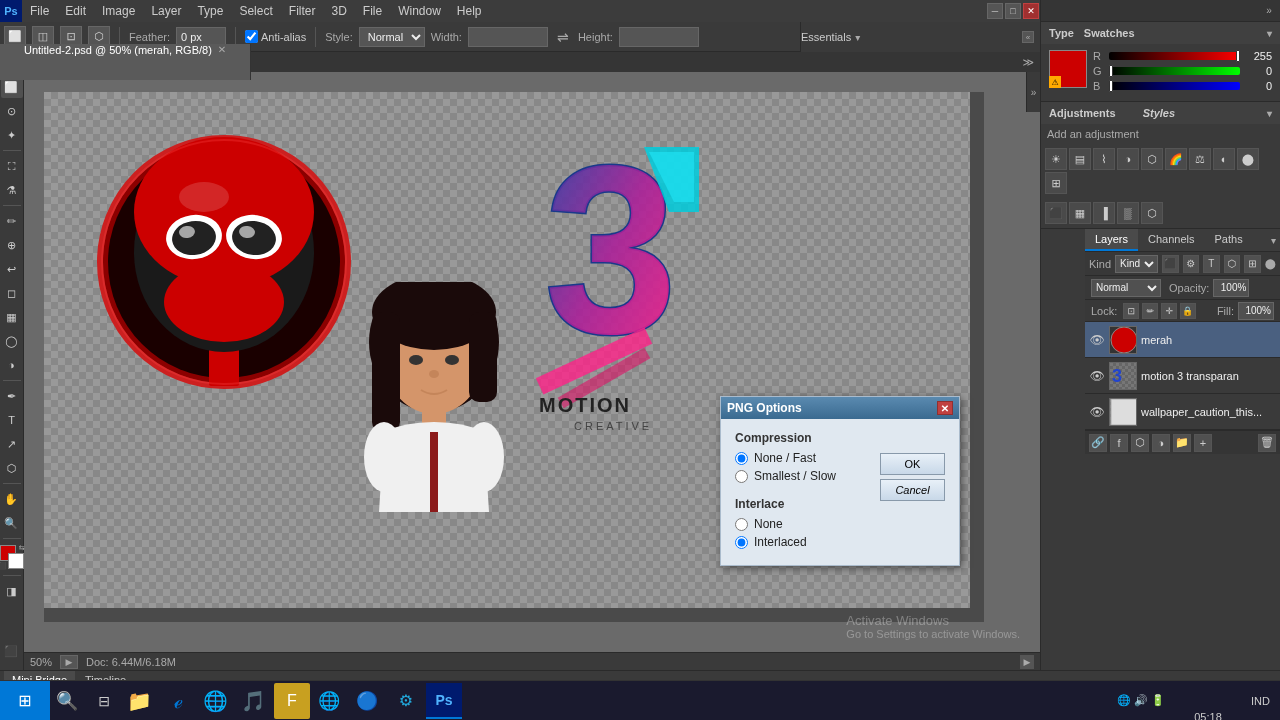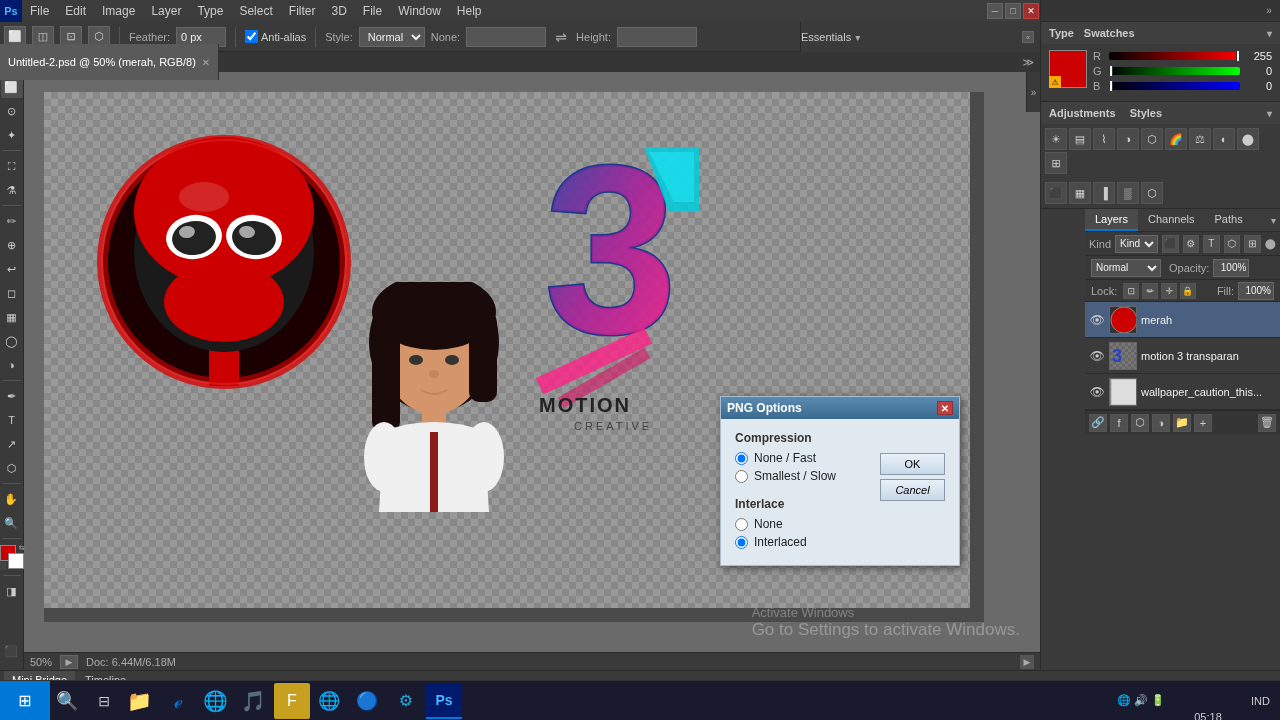--- a/index.html
+++ b/index.html
@@ -24,21 +24,21 @@
     .opt-tool-icon { width: 22px; height: 22px; background: #555; border: 1px solid #666; display: flex; align-items: center; justify-content: center; font-size: 11px; }
     .opt-label { color: #aaa; font-size: 11px; }
     .opt-input { height: 20px; width: 50px; background: #555; border: 1px solid #666; color: #eee; font-size: 11px; padding: 0 4px; }
     .opt-checkbox { display: flex; align-items: center; gap: 3px; font-size: 11px; color: #ccc; }
     .opt-dropdown { height: 20px; background: #555; border: 1px solid #666; color: #eee; font-size: 11px; padding: 0 4px; }
     .opt-button { height: 20px; background: #555; border: 1px solid #666; color: #eee; font-size: 11px; padding: 0 8px; cursor: pointer; }
     .opt-separator { width: 1px; height: 20px; background: #555; margin: 0 3px; }
 
     
     #tabbar { position: absolute; top: 52px; left: 0; width: 1040px; height: 20px; background: #353535; display: flex; align-items: center; z-index: 50; }
-    .tab { height: 36px; padding: 0 8px; background: #4a4a4a; border-right: 1px solid #333; display: flex; align-items: center; gap: 6px; font-size: 11px; color: #ccc; cursor: pointer; }
+    .tab { height: 36px; padding: 0 24px; background: #4a4a4a; border-right: 1px solid #333; display: flex; gap: 6px; font-size: 11px; color: #ccc; cursor: pointer; }
     .tab.active { background: #5a5a5a; color: #fff; }
     .tab-close { font-size: 10px; color: #aaa; cursor: pointer; }
     .tab-collapse { margin-left: auto; padding: 0 6px; color: #aaa; cursor: pointer; font-size: 11px; }
 
     
     #toolbar { position: absolute; top: 72px; left: 0; width: 24px; bottom: 50px; background: #3a3a3a; display: flex; flex-direction: column; align-items: center; padding: 4px 0; gap: 2px; border-right: 1px solid #2a2a2a; z-index: 40; }
     .tool-btn { width: 22px; height: 22px; display: flex; align-items: center; justify-content: center; font-size: 13px; cursor: pointer; color: #ccc; border-radius: 2px; }
     .tool-btn.active { background: #505050; }
     .tool-separator { width: 18px; height: 1px; background: #555; margin: 2px 0; }
 
@@ -170,21 +170,21 @@
   <div class="opt-separator"></div>
   <label class="opt-checkbox">
     <input type="checkbox" checked="" style=""> 
       <span>Anti-alias</span>
   </label>
   <div class="opt-separator"></div>
   <span class="opt-label">Style:</span>
   <select class="opt-dropdown">
     <option>Normal</option>
   </select>
-  <span class="opt-label">None:</span>
+  <span class="opt-label">Width:</span>
   <input class="opt-input" style="width: 80px;" type="text">
   <div style="width:18px; height:18px; display:flex; align-items:center; justify-content:center; font-size:14px; color:#aaa; cursor:pointer;">⇌</div>
   <span class="opt-label">Height:</span>
   <input class="opt-input" style="width: 80px;" type="text">
   <div style="margin-left:auto;">
     <button class="opt-button">Refine Edge...</button>
   </div>
 
   <div style="position:absolute; right:0; top:0; width:240px; height:30px; background:#3a3a3a; display:flex; align-items:center; justify-content:center; border-left:1px solid #2a2a2a; gap:4px;">
     <span style="font-size:11px; color:#ccc;">Essentials</span>
@@ -386,23 +386,24 @@
             <span class="channel-value">0</span>
           </div>
         </div>
       </div>
     </div>
   </div>
 
   <div id="adj-panel">
     <div class="panel-header">
       <span>Adjustments</span>
-      <span style="margin-left:4px;">Styles</span>
+      <span style="margin-left:17px;font-style:italic;">Styles</span>
       <span style="margin-left:auto; color:#aaa; font-size:10px;">▾</span>
     </div>
+    <div style="padding:4px 6px; font-size:11px; color:#aaa;">Add an adjustment</div>
     <div class="adj-icons">
 
       <div class="adj-icon">☀</div>
       <div class="adj-icon">▤</div>
       <div class="adj-icon">⌇</div>
       <div class="adj-icon">◑</div>
       <div class="adj-icon">⬡</div>
       <div class="adj-icon">🌈</div>
       <div class="adj-icon">⚖</div>
       <div class="adj-icon">◐</div>
@@ -536,21 +537,21 @@
     <div style="display:flex; flex-direction:column; align-items:center;margin-top:48px;">
       <span style="font-size:11px;">05:18</span>
       <span style="font-size:14px;">09/01/2019</span>
     </div>
     <span style="font-size:11px;">IND</span>
   </div>
 </div>
 
 <div id="activate-watermark">
   <div>Activate Windows</div>
-  <div style="font-size:17px;">Go to Settings to activate Windows.</div>
+  <div style="font-size:11px;">Go to Settings to activate Windows.</div>
 </div>
 
 <div id="dialog-overlay">
   <div id="png-dialog">
     <div class="dialog-titlebar">
       <span>PNG Options</span>
       <div class="dialog-titlebar-close">✕</div>
     </div>
     <div class="dialog-body" style="position:relative;">
 

